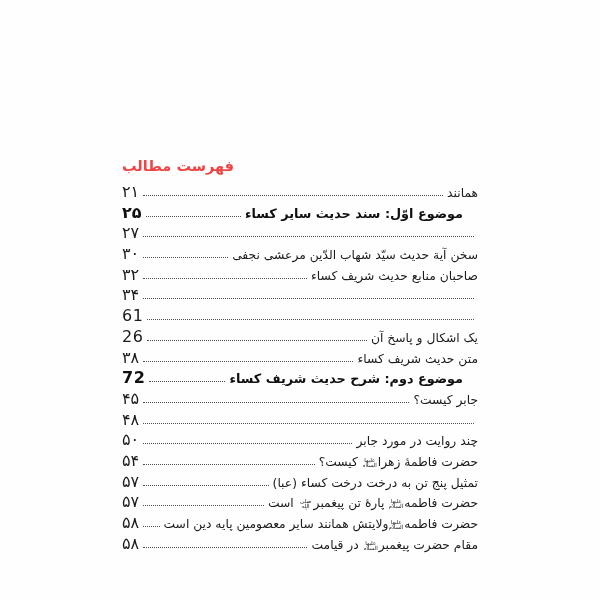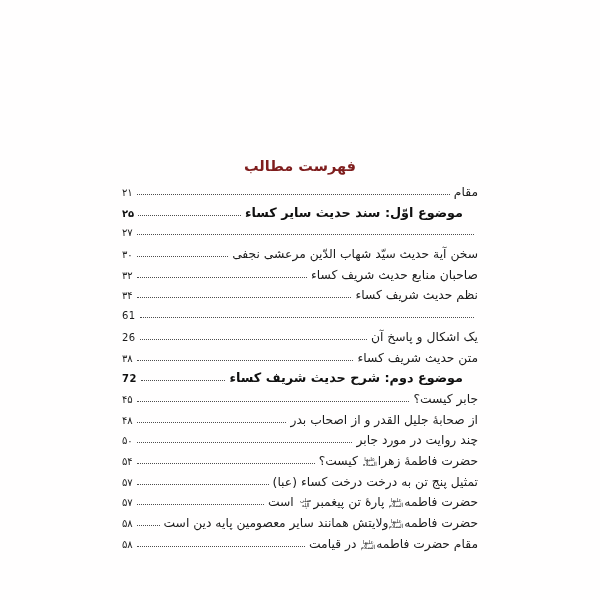--- a/index.html
+++ b/index.html
@@ -14,26 +14,26 @@
   .page{
     position:absolute; inset:0;
     background:#fffefe;
   }
   .toc{
     position:absolute;
     top:156px; left:122px;
     width:356px;
   }
   .toc-title{
-    text-align:center;
+    text-align:left;
     font-weight:bold;
     font-size:14.5px;
     line-height:20px;
     margin:0 0 6px 0;
-    color:#7f1d1d;
+    color:#ef4444;
   }
   .row{
     display:flex;
     direction:rtl;
     align-items:baseline;
     line-height:20.7px;
     height:20.7px;
     font-size:12.3px;
     white-space:nowrap;
   }
@@ -46,21 +46,21 @@
   .label{ white-space:nowrap; }
   .leader{
     flex:1;
     min-width:12px;
     margin:0 4px;
     border-bottom:1.6px dotted #4d4d4d;
     position:relative;
     top:-1px;
   }
   .pagenum{
-    font-size:10px;
+    font-size:16px;
     letter-spacing:0.5px;
   }
   .honorific{
     display:inline-block;
     font-size:5.5px;
     line-height:5px;
     width:14px;
     height:11px;
     overflow:hidden;
     text-align:center;
@@ -72,21 +72,21 @@
   }
 </style>
 </head>
 <body>
 
 <div class="page">
   <div class="toc">
     <h1 class="toc-title">فهرست مطالب</h1>
     <div>
         <div class="row">
-          <span class="label"><span>مقام</span></span>
+          <span class="label"><span>همانند</span></span>
           <span class="leader"></span>
           <span class="pagenum">۲۱</span>
         </div>
         <div class="row bold">
           <span class="label"><span>موضوع اوّل: سند حدیث سایر کساء</span></span>
           <span class="leader"></span>
           <span class="pagenum">۲۵</span>
         </div>
         <div class="row">
           <span class="leader"></span>
@@ -96,21 +96,20 @@
           <span class="label"><span>سخن آیة حدیث سیّد شهاب الدّین مرعشی نجفی</span></span>
           <span class="leader"></span>
           <span class="pagenum">۳۰</span>
         </div>
         <div class="row">
           <span class="label"><span>صاحبان منابع حدیث شریف کساء</span></span>
           <span class="leader"></span>
           <span class="pagenum">۳۲</span>
         </div>
         <div class="row">
-          <span class="label"><span>نظم حدیث شریف کساء</span></span>
           <span class="leader"></span>
           <span class="pagenum">۳۴</span>
         </div>
         <div class="row">
           <span class="leader"></span>
           <span class="pagenum">61</span>
         </div>
         <div class="row">
           <span class="label"><span>یک اشکال و پاسخ آن</span></span>
           <span class="leader"></span>
@@ -125,21 +124,20 @@
           <span class="label"><span>موضوع دوم: شرح حدیث شریف کساء</span></span>
           <span class="leader"></span>
           <span class="pagenum">72</span>
         </div>
         <div class="row">
           <span class="label"><span>جابر کیست؟</span></span>
           <span class="leader"></span>
           <span class="pagenum">۴۵</span>
         </div>
         <div class="row">
-          <span class="label"><span>از صحابهٔ جلیل القدر و از اصحاب بدر</span></span>
           <span class="leader"></span>
           <span class="pagenum">۴۸</span>
         </div>
         <div class="row">
           <span class="label"><span>چند روایت در مورد جابر</span></span>
           <span class="leader"></span>
           <span class="pagenum">۵۰</span>
         </div>
         <div class="row">
           <span class="label"><span>حضرت فاطمهٔ زهرا</span><span class="honorific">علیها السلام</span><span> کیست؟</span></span>
@@ -155,19 +153,19 @@
           <span class="label"><span>حضرت فاطمه</span><span class="honorific">علیها السلام</span><span> پارهٔ تن پیغمبر</span><span class="honorific">صلی الله علیه و آله</span><span> است</span></span>
           <span class="leader"></span>
           <span class="pagenum">۵۷</span>
         </div>
         <div class="row">
           <span class="label"><span>حضرت فاطمه</span><span class="honorific">علیها السلام</span><span>ولایتش همانند سایر معصومین پایه دین است</span></span>
           <span class="leader"></span>
           <span class="pagenum">۵۸</span>
         </div>
         <div class="row">
-          <span class="label"><span>مقام حضرت فاطمه</span><span class="honorific">علیها السلام</span><span> در قیامت</span></span>
+          <span class="label"><span>مقام حضرت پیغمبر</span><span class="honorific">علیها السلام</span><span> در قیامت</span></span>
           <span class="leader"></span>
           <span class="pagenum">۵۸</span>
         </div>
       </div>
   </div>
 </div>
 
 </body></html>

